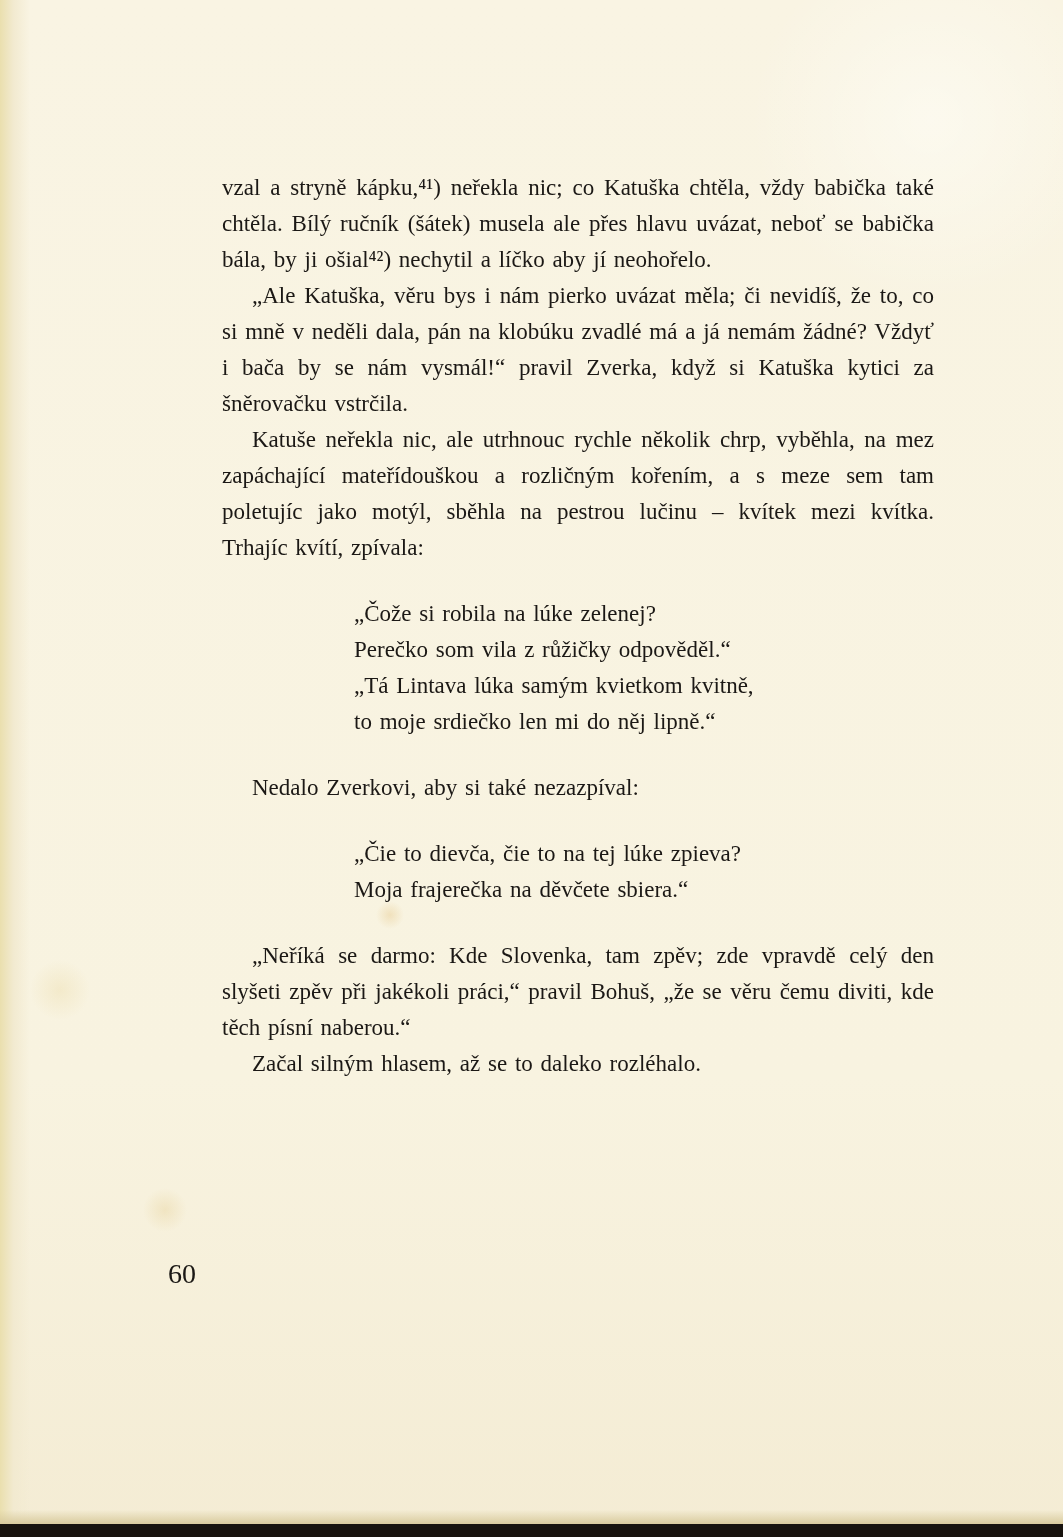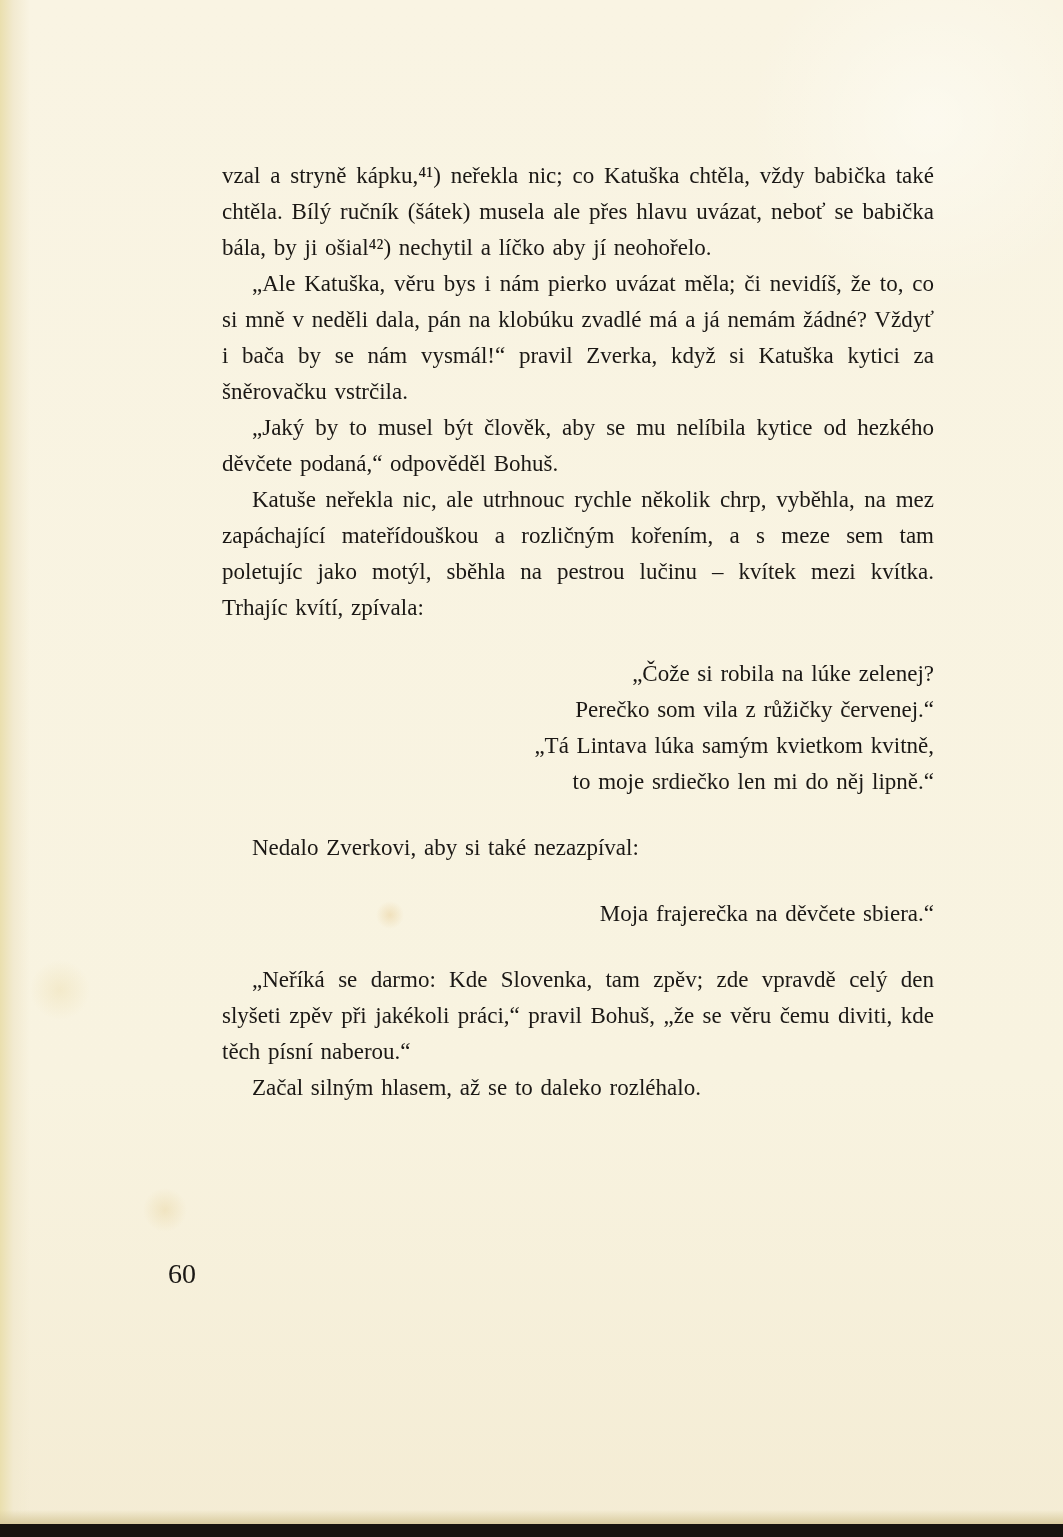--- a/index.html
+++ b/index.html
@@ -38,39 +38,39 @@
   }
   .scan-bottom-band {
     position: absolute;
     left: 0; bottom: 0;
     width: 100%; height: 13px;
     background: #18130e;
   }
   .text-block {
     position: absolute;
     left: 222px;
-    top: 158px;
+    top: 170px;
     width: 712px;
     color: #1b1815;
     font-size: 23px;
     line-height: 36px;
     text-align: justify;
     word-spacing: 2px;
   }
   .para {
     margin: 0;
     text-indent: 30px;
   }
   .para.no-indent {
     text-indent: 0;
   }
   .verse {
     margin: 30px 0;
     padding-left: 132px;
-    text-align: right;
+    text-align: left;
     text-indent: 0;
   }
   .verse-line {
     display: block;
   }
   .page-number {
     position: absolute;
     left: 168px;
     top: 1258px;
     font-size: 28px;
@@ -79,33 +79,33 @@
 </style>
 </head>
 <body>
 
 <div class="page">
   <div class="edge-left"></div>
 
   <div class="text-block">
     <p class="para no-indent">vzal a stryně kápku,⁴¹) neřekla nic; co Katuška chtěla, vždy babička také chtěla. Bílý ručník (šátek) musela ale přes hlavu uvázat, neboť se babička bála, by ji ošial⁴²) nechytil a líčko aby jí neohořelo.</p>
     <p class="para">„Ale Katuška, věru bys i nám pierko uvázat měla; či nevidíš, že to, co si mně v neděli dala, pán na klobúku zvadlé má a já nemám žádné? Vždyť i bača by se nám vysmál!“ pravil Zverka, když si Katuška kytici za šněrovačku vstrčila.</p>
-    <p class="para">„Jaký by to musel být člověk, aby se mu nelíbila kytice od hezkého děvčete podaná,“ odpověděl Bohuš.</p>
     <p class="para">Katuše neřekla nic, ale utrhnouc rychle několik chrp, vyběhla, na mez zapáchající mateřídouškou a rozličným kořením, a s meze sem tam poletujíc jako motýl, sběhla na pestrou lučinu – kvítek mezi kvítka. Trhajíc kvítí, zpívala:</p>
 
     <div class="para verse">
       <span class="verse-line">„Čože si robila na lúke zelenej?</span>
-      <span class="verse-line">Perečko som vila z růžičky červenej.“</span>
+      <span class="verse-line">Perečko som vila z růžičky odpověděl.“</span>
       <span class="verse-line">„Tá Lintava lúka samým kvietkom kvitně,</span>
       <span class="verse-line">to moje srdiečko len mi do něj lipně.“</span>
     </div>
 
     <p class="para">Nedalo Zverkovi, aby si také nezazpíval:</p>
 
     <div class="para verse">
+      <span class="verse-line">„Čie to dievča, čie to na tej lúke zpieva?</span>
       <span class="verse-line">Moja frajerečka na děvčete sbiera.“</span>
     </div>
 
     <p class="para">„Neříká se darmo: Kde Slovenka, tam zpěv; zde vpravdě celý den slyšeti zpěv při jakékoli práci,“ pravil Bohuš, „že se věru čemu diviti, kde těch písní naberou.“</p>
     <p class="para">Začal silným hlasem, až se to daleko rozléhalo.</p>
   </div>
 
   <div class="page-number">60</div>
 
   <div class="edge-bottom-shadow"></div>

